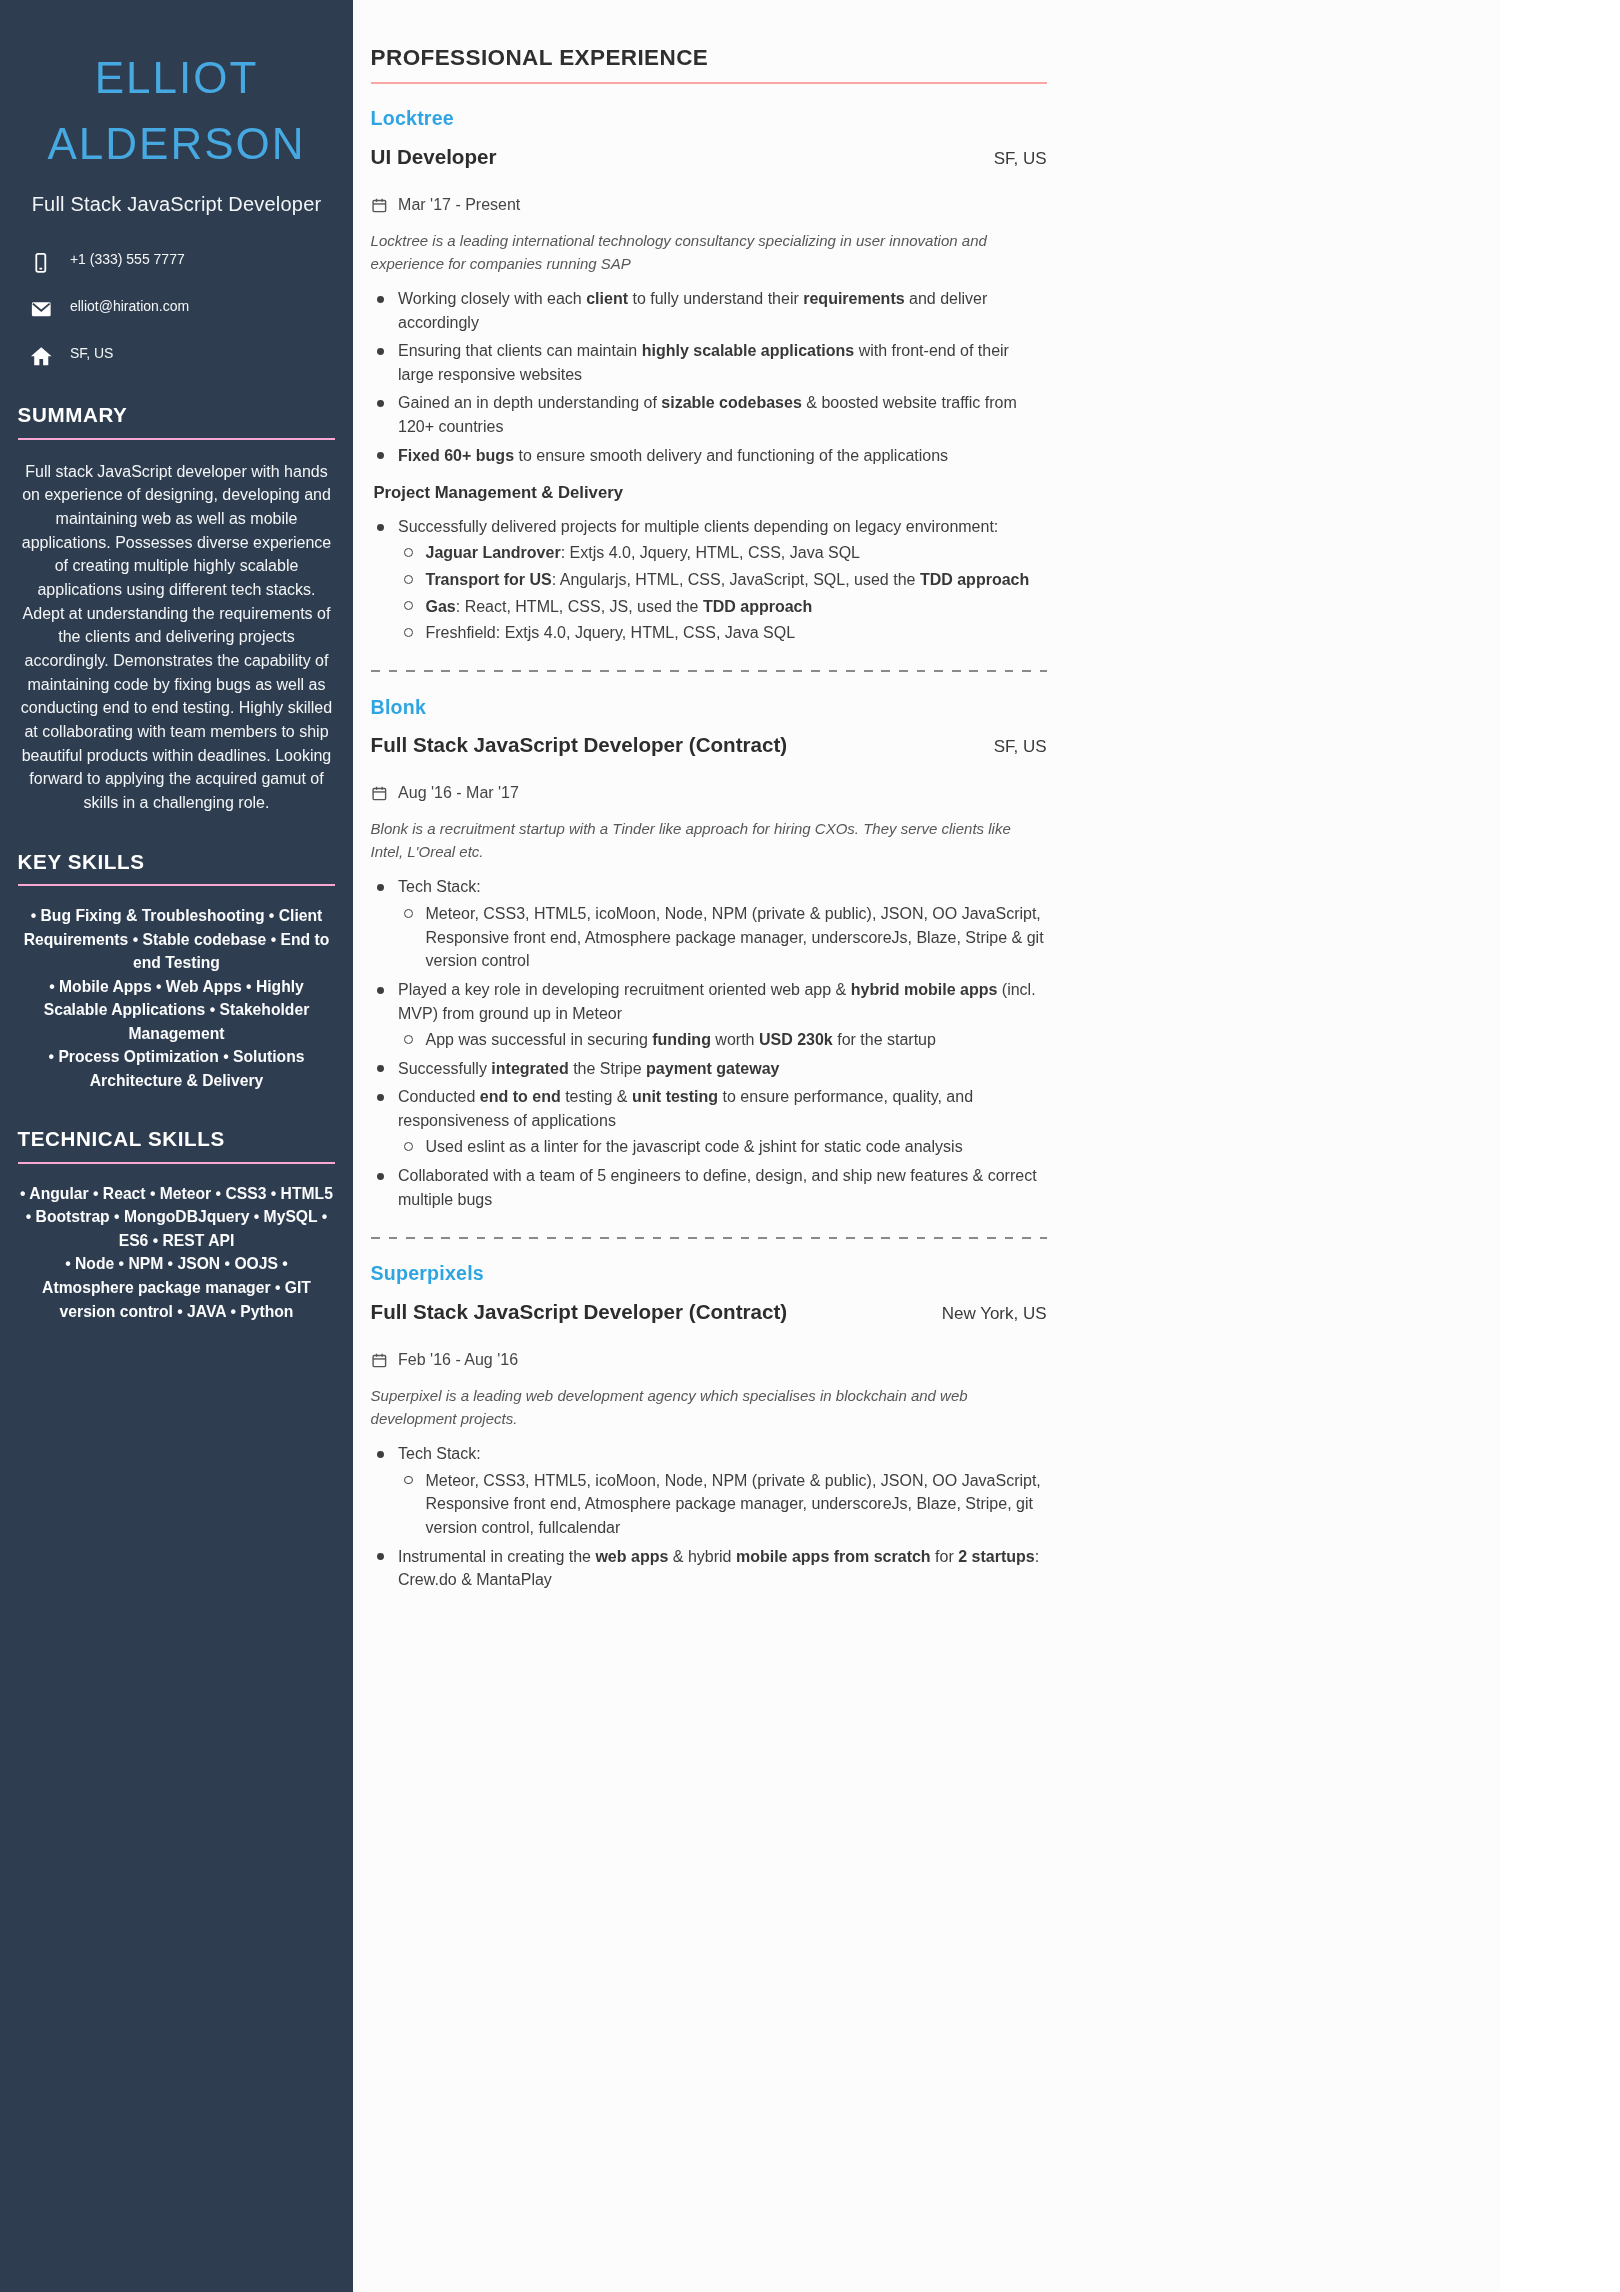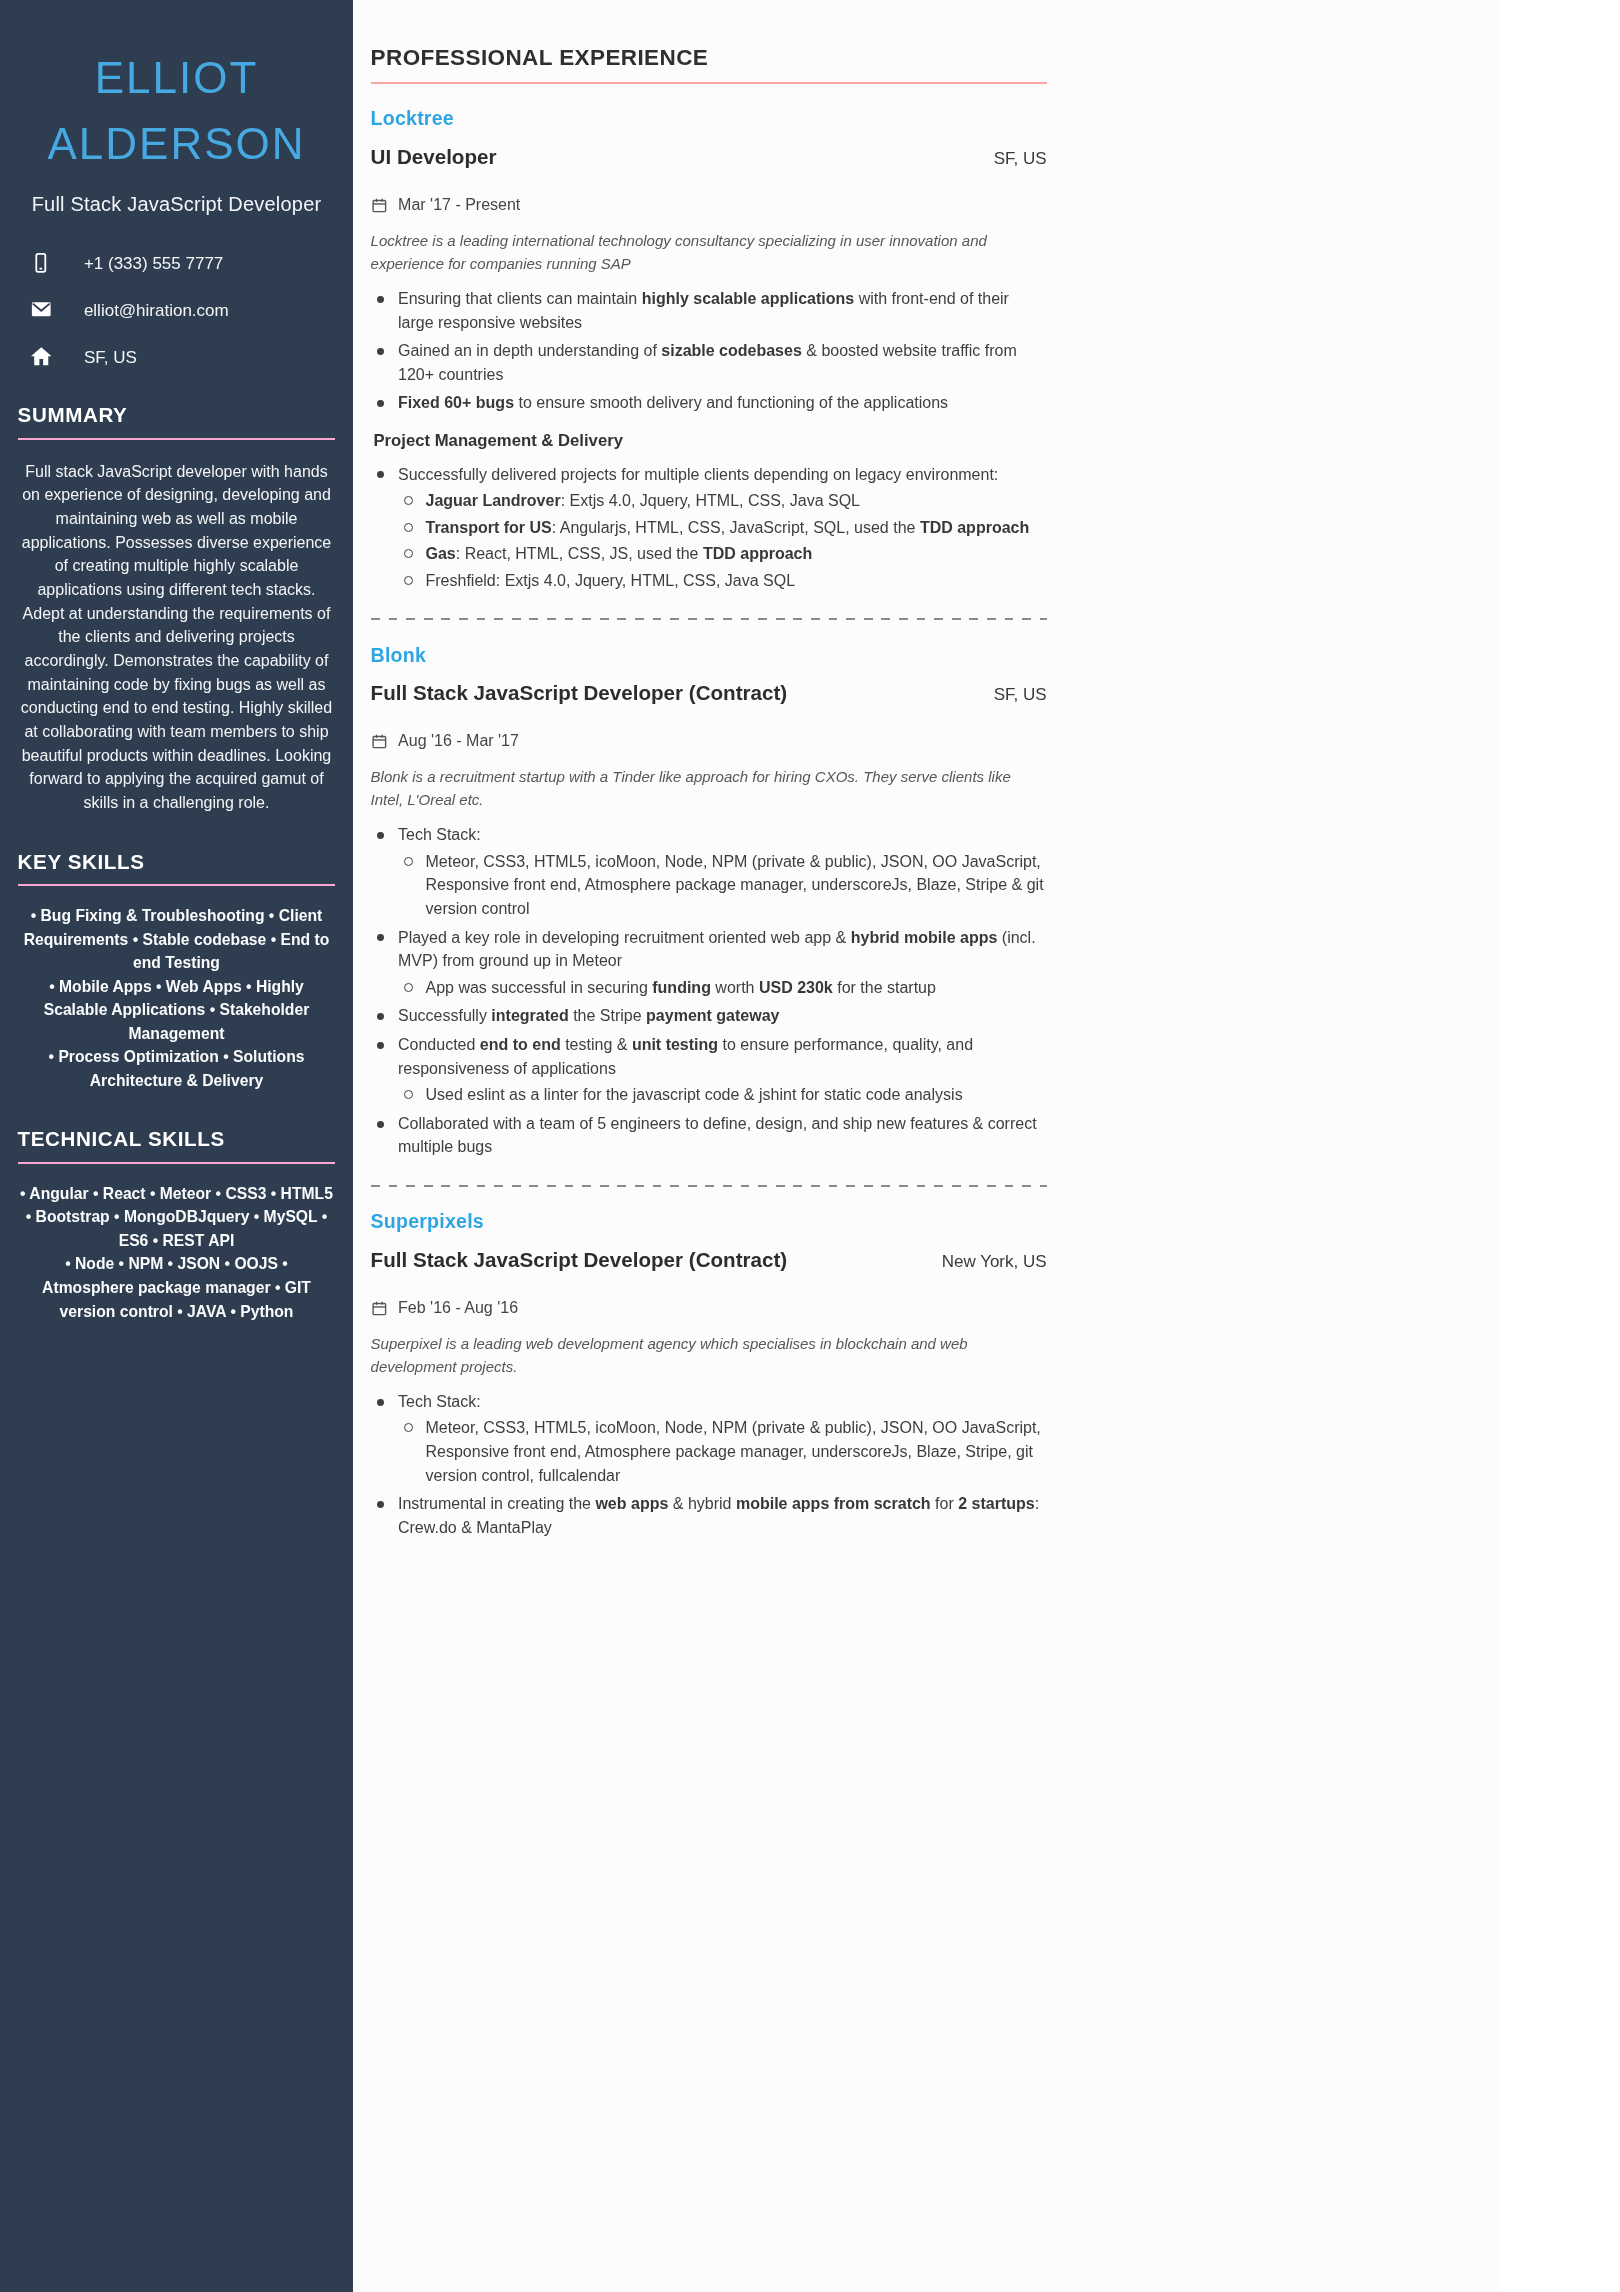--- a/index.html
+++ b/index.html
@@ -23,21 +23,21 @@
     color:#fff;padding:45px 17.6px 29px;overflow:hidden;
   }
   .name{
     text-align:center;color:var(--name-blue);
     font-size:44px;font-weight:500;letter-spacing:2px;line-height:1.5;
   }
   .role{
     text-align:center;font-size:20px;color:#f2f5f8;margin-top:15.7px;letter-spacing:0.2px;
   }
   .contact{margin-top:35px;display:flex;flex-direction:column;gap:23.5px;padding-left:11.8px;}
-  .contact-row{display:flex;align-items:flex-end;gap:31px;font-size:17px;color:#f4f6f8;}
+  .contact-row{display:flex;align-items:flex-start;gap:17px;font-size:14px;color:#f4f6f8;}
   .cicon{width:23.5px;height:23.5px;flex:0 0 23.5px;display:inline-flex;align-items:center;justify-content:center;}
   .side-section{margin-top:35px;}
   .side-heading{
     font-size:20.6px;font-weight:700;color:#ffffff;letter-spacing:0.6px;
     padding-bottom:10.8px;border-bottom:2px solid #f9a8d4;
   }
   .summary-text{
     margin-top:19.6px;text-align:center;font-size:16px;line-height:1.48;color:#f3f5f7;
   }
   .skill-list{margin-top:17.6px;}
@@ -169,20 +169,23 @@
         <line x1="8" y1="2.5" x2="8" y2="7"></line>
         <line x1="16" y1="2.5" x2="16" y2="7"></line>
         <line x1="3" y1="10" x2="21" y2="10"></line>
       </svg>
       <span>Mar '17 - Present</span>
     </div>
     <div class="job-description">Locktree is a leading international technology consultancy specializing in user innovation and experience for companies running SAP</div>
     <div class="job-groups">
               <ul class="bullets">
                 <li class="bullet">
+                  <div class="btext"><span>Working closely with each </span><span class="b">client</span><span> to fully understand their </span><span class="b">requirements</span><span> and deliver accordingly</span></div>
+                </li>
+                <li class="bullet">
                   <div class="btext"><span>Ensuring that clients can maintain </span><span class="b">highly scalable applications</span><span> with front-end of their large responsive websites</span></div>
                 </li>
                 <li class="bullet">
                   <div class="btext"><span>Gained an in depth understanding of </span><span class="b">sizable codebases</span><span> &amp; boosted website traffic from 120+ countries</span></div>
                 </li>
                 <li class="bullet">
                   <div class="btext"><span class="b">Fixed 60+ bugs</span><span> to ensure smooth delivery and functioning of the applications</span></div>
                 </li>
               </ul>
               <div class="group-heading">Project Management &amp; Delivery</div>

